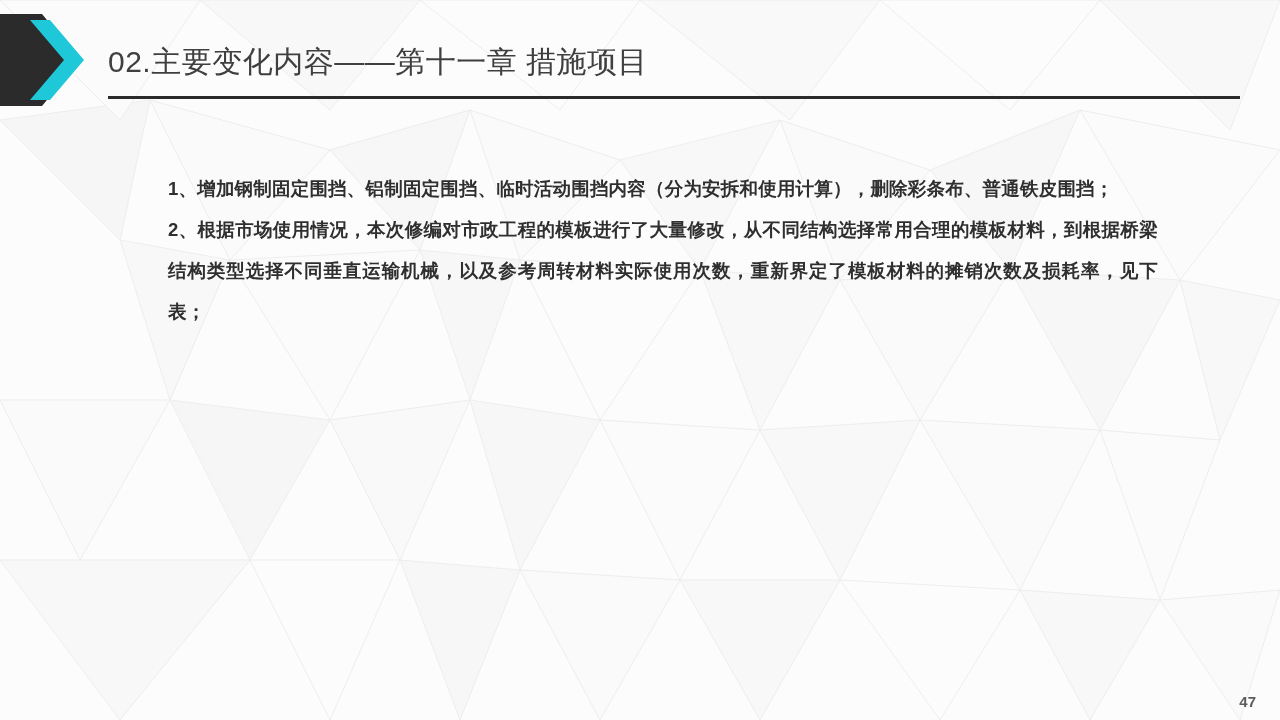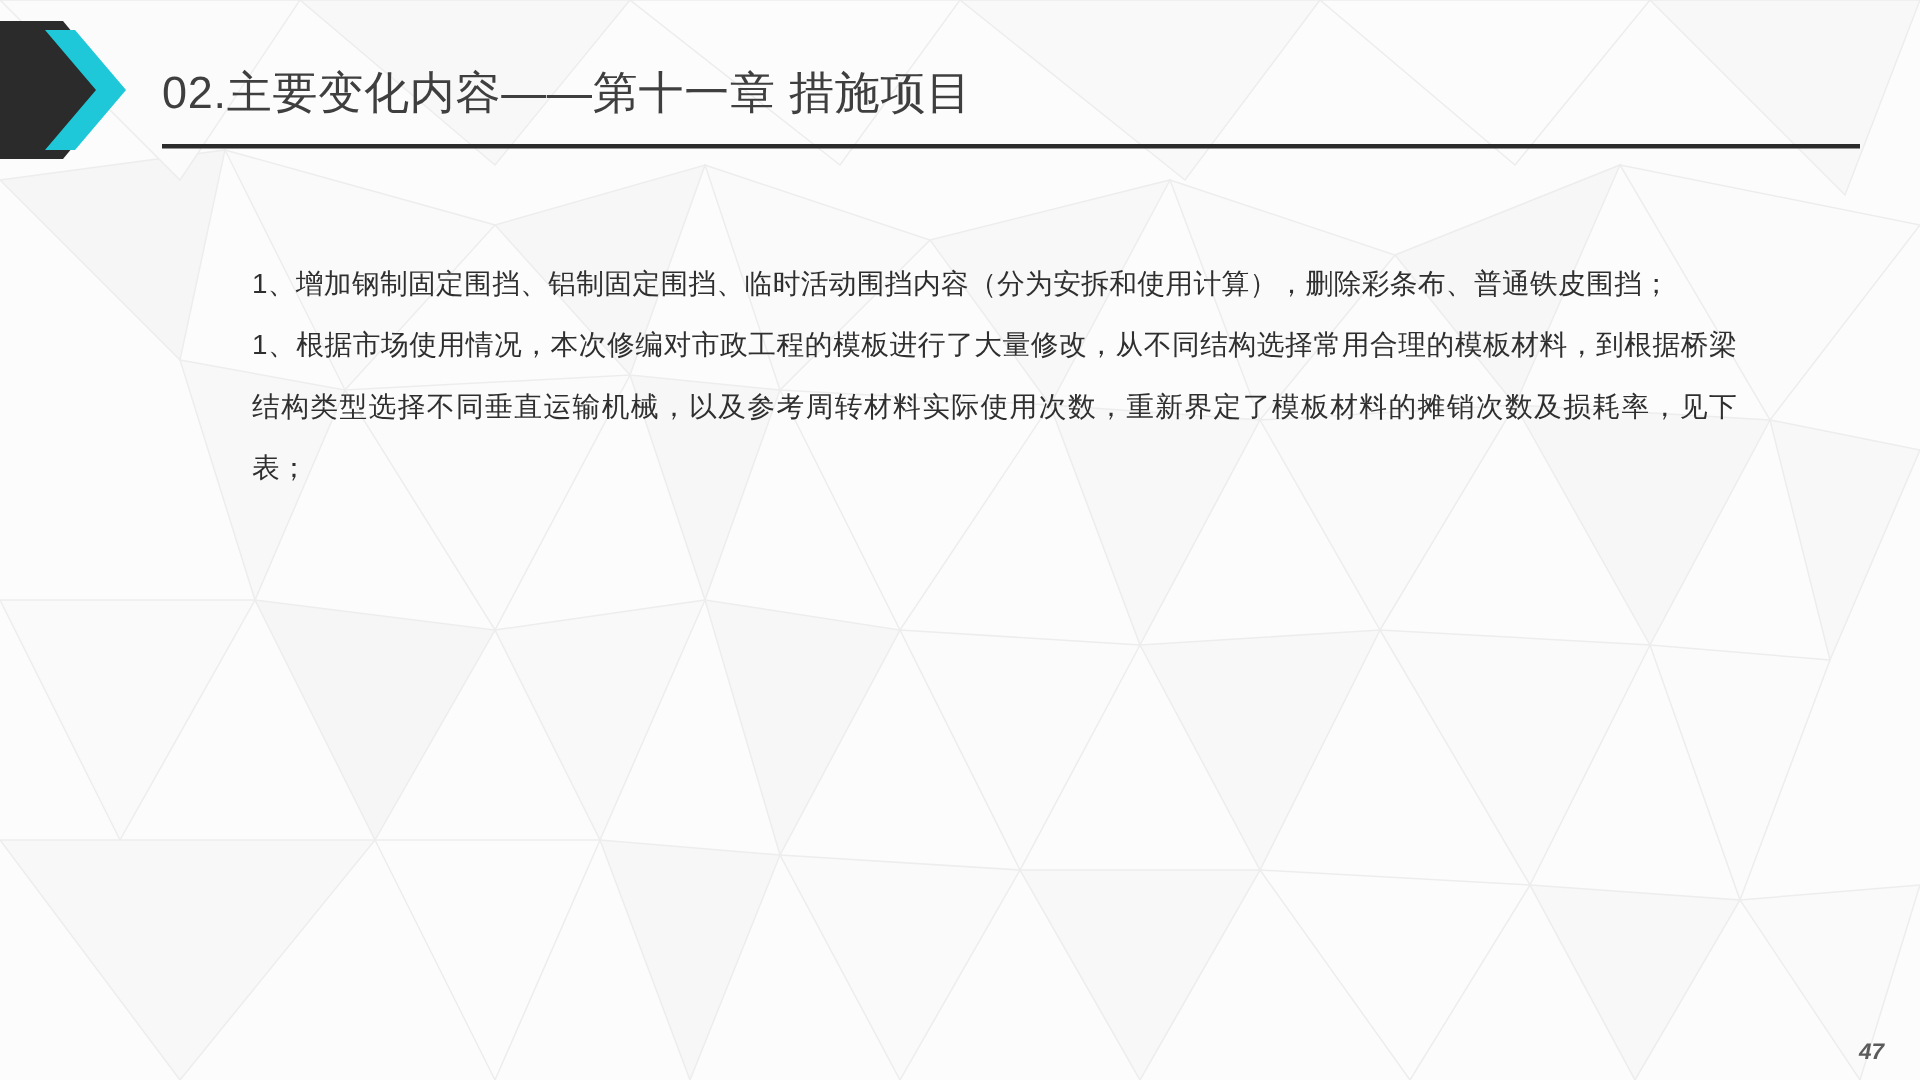--- a/index.html
+++ b/index.html
@@ -62,37 +62,37 @@
     top: 96px;
     width: 1132px;
     height: 3px;
     background: #2b2b2b;
   }
   .body-block {
     position: absolute;
     left: 168px;
     top: 168px;
     width: 990px;
+    font-weight: bold;
   }
   .para {
     font-size: 18.5px;
     line-height: 41px;
     color: #2f2f2f;
     text-align: justify;
     margin: 0;
     letter-spacing: 0.2px;
   }
   .page-number {
     position: absolute;
     right: 24px;
     bottom: 10px;
     font-size: 15px;
     font-weight: bold;
     color: #5b5b5b;
-    font-style: italic;
   }
 </style>
 </head>
 <body>
 
 <div class="slide">
 
   <div class="poly-bg">
     <svg viewBox="0 0 1280 720" preserveAspectRatio="none" xmlns="http://www.w3.org/2000/svg">
       <rect x="0" y="0" width="1280" height="720" fill="#fcfcfc"></rect>
@@ -146,17 +146,17 @@
     </svg>
   </div>
 
   <div class="title-row">
     <div class="slide-title">02.主要变化内容——第十一章 措施项目</div>
   </div>
   <div class="title-rule"></div>
 
   <div class="body-block">
     <p class="para">1、增加钢制固定围挡、铝制固定围挡、临时活动围挡内容（分为安拆和使用计算），删除彩条布、普通铁皮围挡；</p>
-    <p class="para">1、根据市场使用情况，本次修编对市政工程的模板进行了大量修改，从不同结构选择常用合理的模板材料，到根据桥梁结构类型选择不同垂直运输机械，以及参考周转材料实际使用次数，重新界定了模板材料的摊销次数及损耗率，见下表；</p>
+    <p class="para">2、根据市场使用情况，本次修编对市政工程的模板进行了大量修改，从不同结构选择常用合理的模板材料，到根据桥梁结构类型选择不同垂直运输机械，以及参考周转材料实际使用次数，重新界定了模板材料的摊销次数及损耗率，见下表；</p>
   </div>
 
   <div class="page-number">47</div>
 </div>
 
 </body></html>

